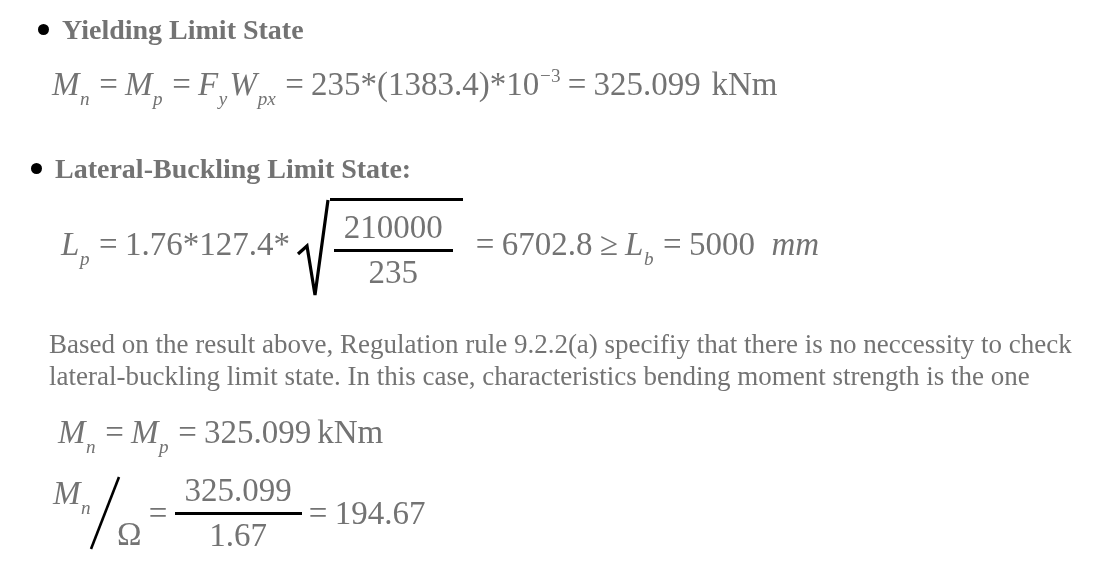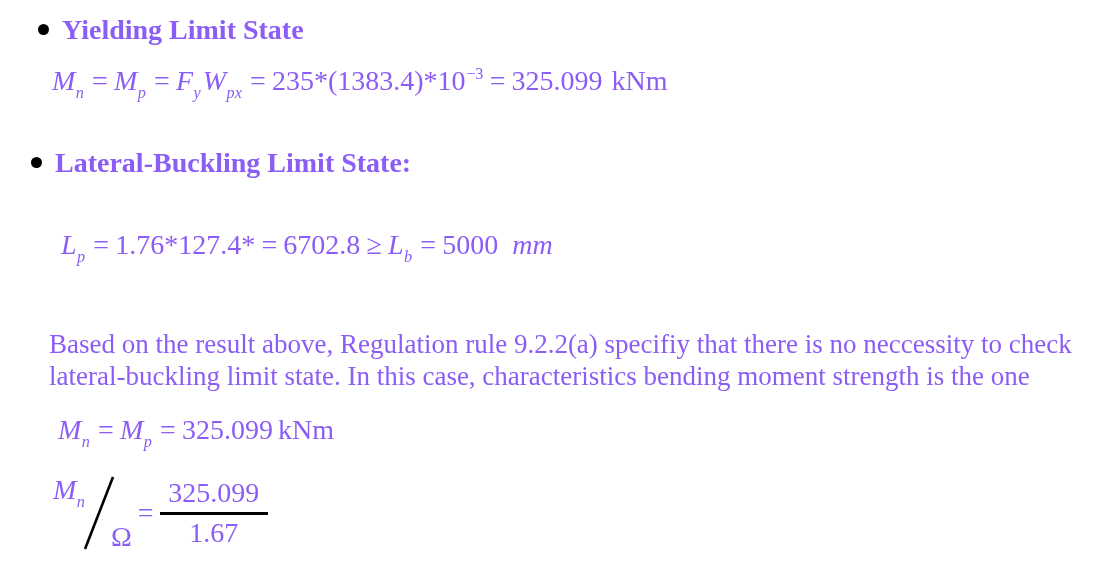--- a/index.html
+++ b/index.html
@@ -1,21 +1,21 @@
 <!DOCTYPE html>
 <html><head>
 <meta charset="utf-8">
 <style>
   html, body { margin: 0; padding: 0; background: #ffffff; }
   .doc {
     position: relative;
     width: 1095px;
     height: 565px;
     background: #ffffff;
-    color: #8b5cf6;
+    color: #737373;
     font-family: "Liberation Serif", "DejaVu Serif", serif;
     overflow: hidden;
   }
 
   
   .heading {
     position: absolute;
     display: flex;
     align-items: center;
     font-weight: bold;
@@ -24,26 +24,26 @@
     white-space: nowrap;
   }
   .bullet {
     width: 11px; height: 11px;
     background: #000;
     border-radius: 50%;
     margin-right: 13px;
     flex: 0 0 auto;
   }
   .h1 { left: 38px; top: 13px; }
-  .h2 { left: 31px; top: 146px; text-align: right; }
+  .h2 { left: 31px; top: 152px; text-align: right; }
 
   
   .eq {
     position: absolute;
-    font-size: 28px;
+    font-size: 33px;
     white-space: nowrap;
     display: flex;
     align-items: baseline;
   }
   .eqrow { align-items: center; }
   .it { font-style: italic; }
   .sub {
     font-size: 0.58em;
     font-style: italic;
     vertical-align: -0.5em;
@@ -128,20 +128,33 @@
     <span class="unit">kNm</span>
   </div>
 
   <div class="heading h2">
     <span class="bullet"></span>
     <span>Lateral-Buckling Limit State:</span>
   </div>
 
   <div class="eq eqrow eq2">
     <span><span class="it">L</span><span class="sub">p</span><span class="op">=</span><span>1.76*127.4*</span></span>
+    <span class="sqrt">
+      <span class="rad">
+        <svg viewBox="0 0 34 100" preserveAspectRatio="none" aria-hidden="true">
+          <path d="M2,56 L11,48 L19,97 L32,2" fill="none" stroke="#000" stroke-width="3.2" vector-effect="non-scaling-stroke"></path>
+        </svg>
+      </span>
+      <span class="sqrt-body">
+        <span class="frac">
+          <span class="num">210000</span>
+          <span class="den">235</span>
+        </span>
+      </span>
+    </span>
     <span><span class="op">=</span><span>6702.8</span><span class="op">≥</span><span class="it">L</span><span class="sub">b</span><span class="op">=</span><span>5000</span><span class="unit-wide">mm</span></span>
   </div>
 
   <div class="para">
     <div class="line">Based on the result above, Regulation rule 9.2.2(a) specifiy that there is no neccessity to check</div>
     <div class="line">lateral-buckling limit state. In this case, characteristics bending moment strength is the one</div>
   </div>
 
   <div class="eq eq3">
     <span><span class="it">M</span><span class="sub">n</span></span>
@@ -160,15 +173,16 @@
           <line x1="3" y1="74" x2="31" y2="2" stroke="#000" stroke-width="2.6" vector-effect="non-scaling-stroke"></line>
         </svg>
       </span>
       <span class="skew-bottom">Ω</span>
     </span>
     <span class="op">=</span>
     <span class="frac">
       <span class="num">325.099</span>
       <span class="den">1.67</span>
     </span>
+    <span><span class="op">=</span><span>194.67</span></span>
   </div>
 
 </div>
 
 </body></html>

